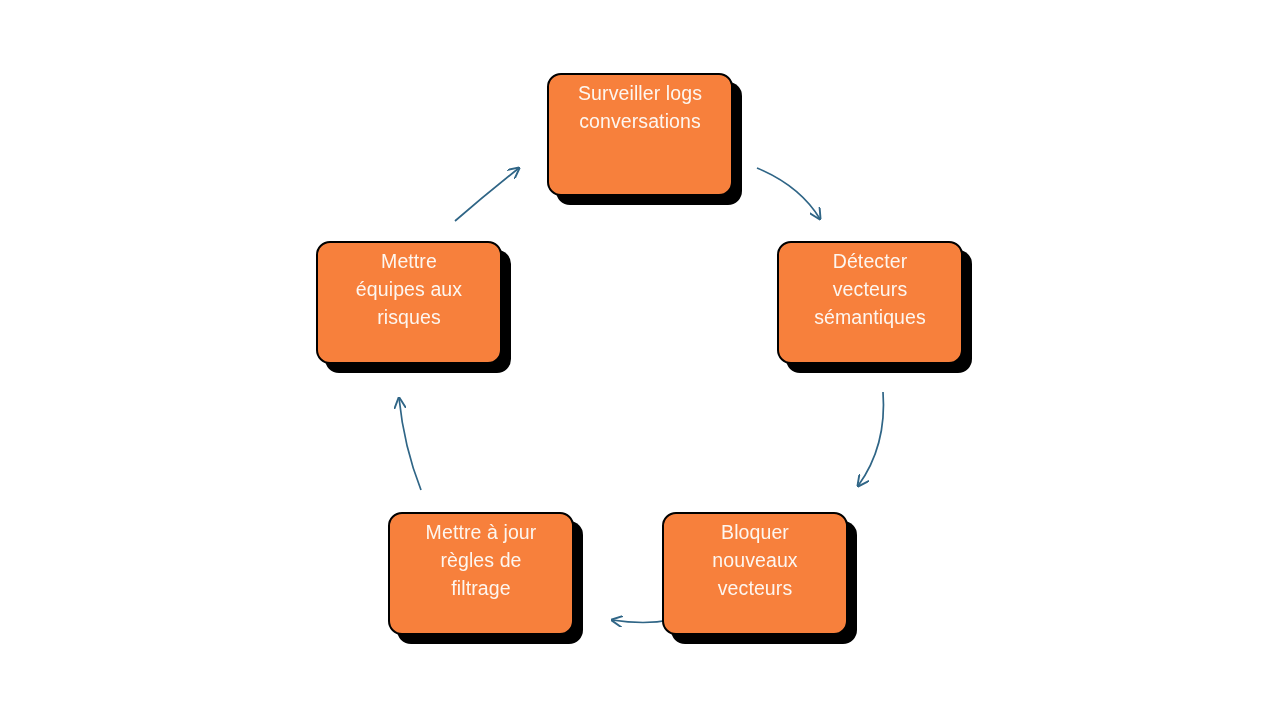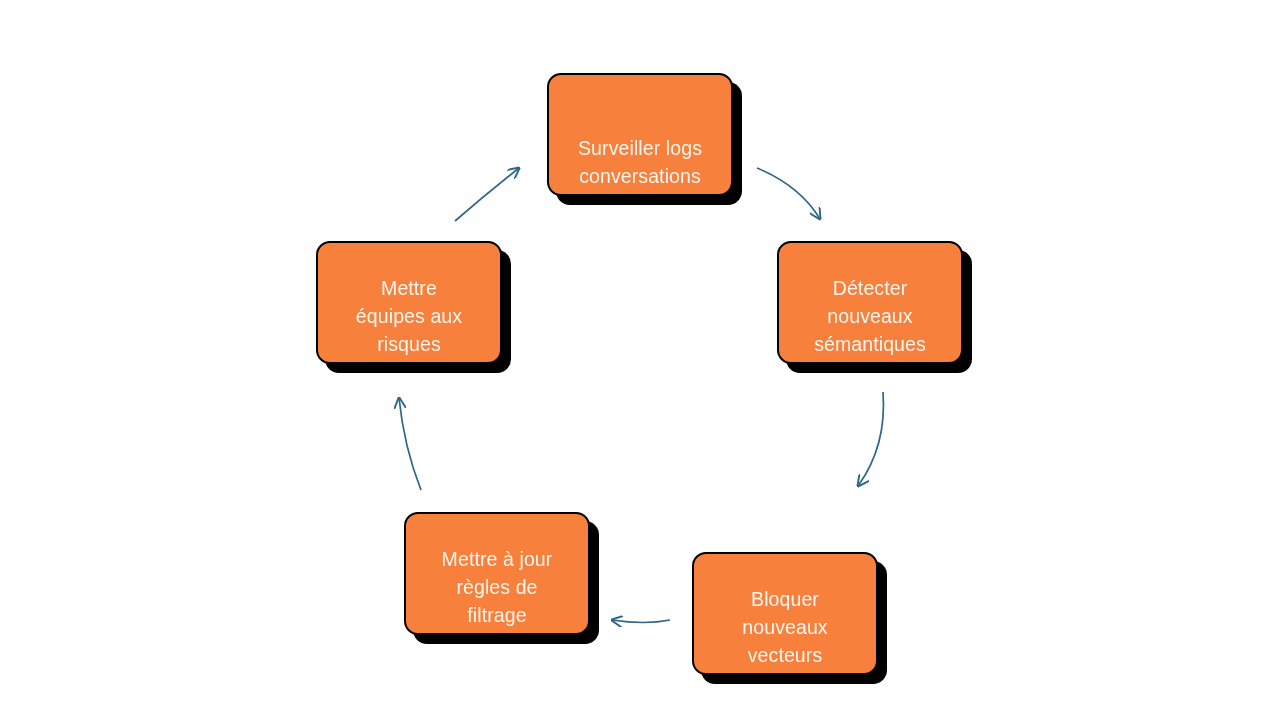--- a/index.html
+++ b/index.html
@@ -27,37 +27,37 @@
   .node {
     position: absolute;
     box-sizing: border-box;
     width: 186px;
     height: 123px;
     background: #F7803C;
     border: 2.5px solid #000000;
     border-radius: 14px;
     box-shadow: 9px 9px 0 0 #000000;
     display: flex;
-    align-items: flex-end;
+    align-items: flex-start;
     justify-content: center;
     text-align: center;
     padding: 4px 10px;
   }
   .node-label {
     color: #FDF6F0;
     font-size: 19.5px;
     line-height: 28px;
     font-weight: 400;
     letter-spacing: 0.1px;
     white-space: pre-line;
   }
   #node-monitor  { left: 547px; top: 73px; }
   #node-detect   { left: 777px; top: 241px; }
-  #node-block    { left: 692px; top: 512px; margin-top: 40px; }
-  #node-rules    { left: 404px; top: 512px; }
+  #node-block    { left: 662px; top: 512px; }
+  #node-rules    { left: 388px; top: 512px; }
   #node-train    { left: 316px; top: 241px; }
 </style>
 </head>
 <body>
 
 <div id="canvas">
 
   <svg class="arrow-layer" viewBox="0 0 1280 720" width="1280" height="720" xmlns="http://www.w3.org/2000/svg">
     <defs>
       <marker id="ah" viewBox="0 0 10 10" refX="9" refY="5" markerWidth="7" markerHeight="7" orient="auto-start-reverse">
@@ -76,21 +76,21 @@
     <path d="M 455 221 Q 485 195 519 168" fill="none" stroke="#2F6586" stroke-width="1.7" marker-end="url(#ah)"></path>
   </svg>
 
   <div class="node" id="node-monitor">
     <span class="node-label">Surveiller logs
 conversations</span>
   </div>
 
   <div class="node" id="node-detect">
     <span class="node-label">Détecter
-nouveaux
+vecteurs
 sémantiques</span>
   </div>
 
   <div class="node" id="node-block">
     <span class="node-label">Bloquer
 nouveaux
 vecteurs</span>
   </div>
 
   <div class="node" id="node-rules">

